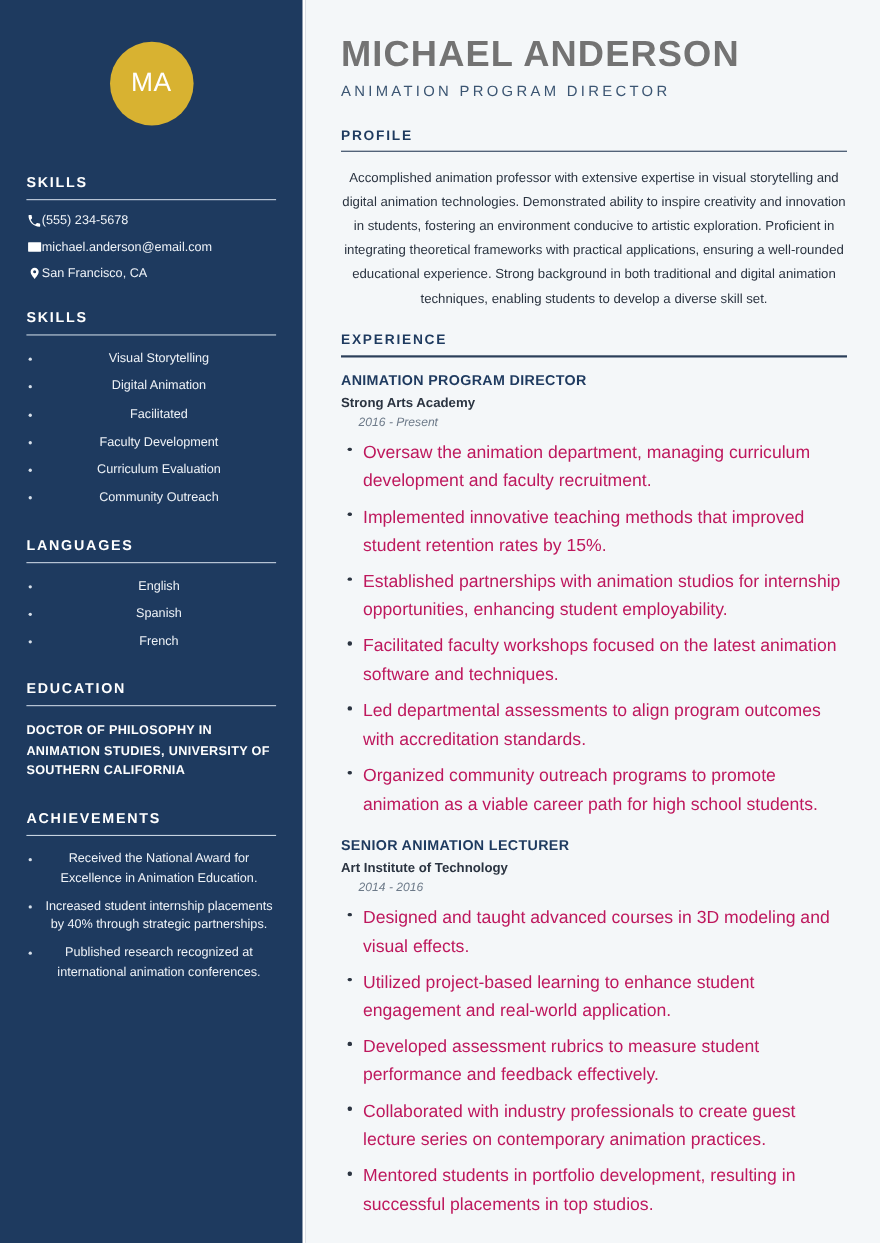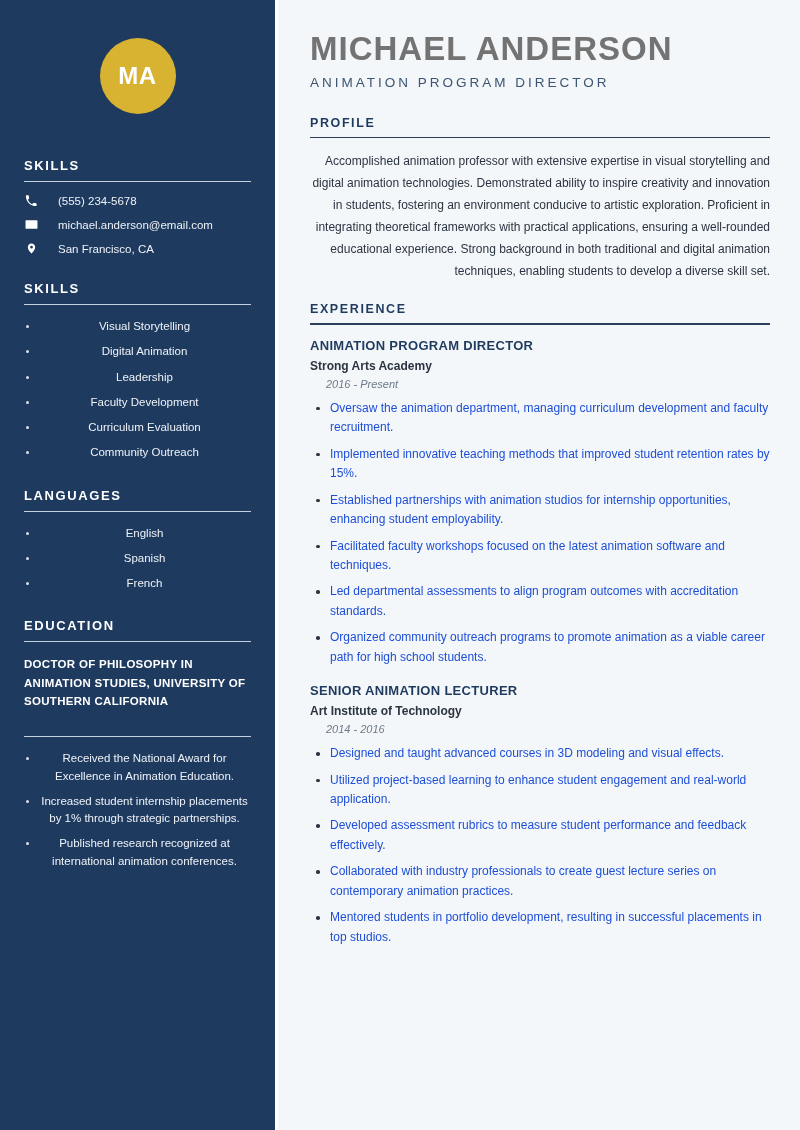--- a/index.html
+++ b/index.html
@@ -45,21 +45,21 @@
   .avatar {
     width: 76px;
     height: 76px;
     border-radius: 50%;
     background: #d8b231;
     color: #ffffff;
     display: flex;
     align-items: center;
     justify-content: center;
     font-size: 24px;
-    font-weight: bold;
+    font-weight: normal;
     letter-spacing: 0.5px;
   }
 
   .side-section { margin-bottom: 26px; }
 
   .side-heading {
     font-size: 13px;
     font-weight: bold;
     letter-spacing: 1.6px;
     color: #ffffff;
@@ -69,21 +69,21 @@
   .side-rule {
     height: 1px;
     background: #c6d2e0;
     margin-bottom: 13px;
   }
 
   
   .contact-row {
     display: flex;
     align-items: center;
-    gap: 20px;
+    gap: 0;
     margin-bottom: 11px;
     font-size: 11.5px;
     color: #eef2f7;
   }
   .contact-row .ico {
     width: 14px;
     min-width: 14px;
     display: flex;
     align-items: center;
     justify-content: center;
@@ -154,21 +154,21 @@
   .main-rule {
     height: 1.5px;
     background: #2b3f5a;
     margin-bottom: 13px;
   }
 
   .profile-text {
     font-size: 12px;
     line-height: 1.82;
     color: #2b3441;
-    text-align: right;
+    text-align: center;
   }
 
   .exp-entry { margin-bottom: 16px; }
 
   .exp-role {
     font-size: 13px;
     font-weight: bold;
     color: #1e3a5f;
     letter-spacing: 0.3px;
     margin-bottom: 6px;
@@ -185,23 +185,23 @@
     font-size: 11px;
     font-style: italic;
     color: #6d7a89;
     margin-bottom: 9px;
     margin-left: 16px;
   }
 
   .exp-list { list-style: none; }
   .exp-list li {
     position: relative;
-    font-size: 12px;
+    font-size: 16px;
     line-height: 1.62;
-    color: #1d4ed8;
+    color: #be185d;
     padding-left: 20px;
     margin-bottom: 7px;
   }
   .exp-list li::before {
     content: "";
     position: absolute;
     left: 6px;
     top: 8px;
     width: 3.5px;
     height: 3.5px;
@@ -251,21 +251,21 @@
         <span>San Francisco, CA</span>
       </div>
     </section>
 
     <section class="side-section">
       <div class="side-heading">SKILLS</div>
       <div class="side-rule"></div>
       <ul class="side-list">
         <li>Visual Storytelling</li>
         <li>Digital Animation</li>
-        <li>Leadership</li>
+        <li>Facilitated</li>
         <li>Faculty Development</li>
         <li>Curriculum Evaluation</li>
         <li>Community Outreach</li>
       </ul>
     </section>
 
     <section class="side-section">
       <div class="side-heading">LANGUAGES</div>
       <div class="side-rule"></div>
       <ul class="side-list">
@@ -275,24 +275,25 @@
       </ul>
     </section>
 
     <section class="side-section">
       <div class="side-heading">EDUCATION</div>
       <div class="side-rule"></div>
       <div class="edu-entry">DOCTOR OF PHILOSOPHY IN ANIMATION STUDIES, UNIVERSITY OF SOUTHERN CALIFORNIA</div>
     </section>
 
     <section class="side-section">
+      <div class="side-heading">ACHIEVEMENTS</div>
       <div class="side-rule"></div>
       <ul class="side-list">
         <li>Received the National Award for Excellence in Animation Education.</li>
-        <li>Increased student internship placements by 1% through strategic partnerships.</li>
+        <li>Increased student internship placements by 40% through strategic partnerships.</li>
         <li>Published research recognized at international animation conferences.</li>
       </ul>
     </section>
 
   </aside>
 
   <main class="main">
 
     <h1 class="name">MICHAEL ANDERSON</h1>
     <div class="job-title">ANIMATION PROGRAM DIRECTOR</div>

